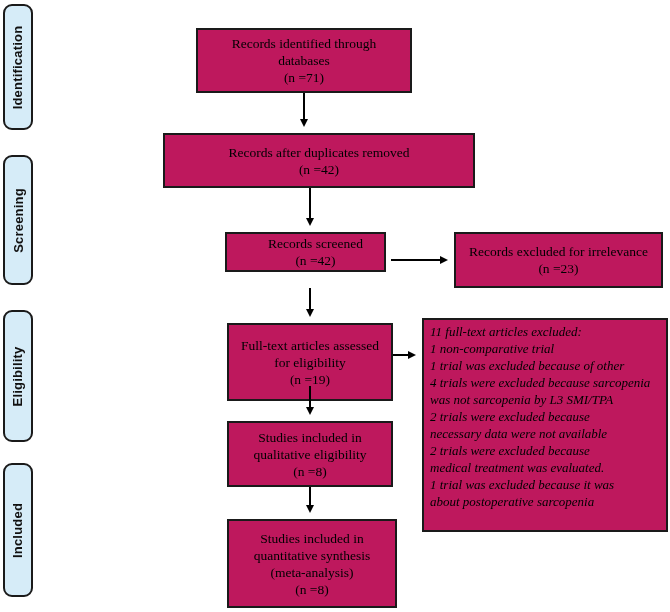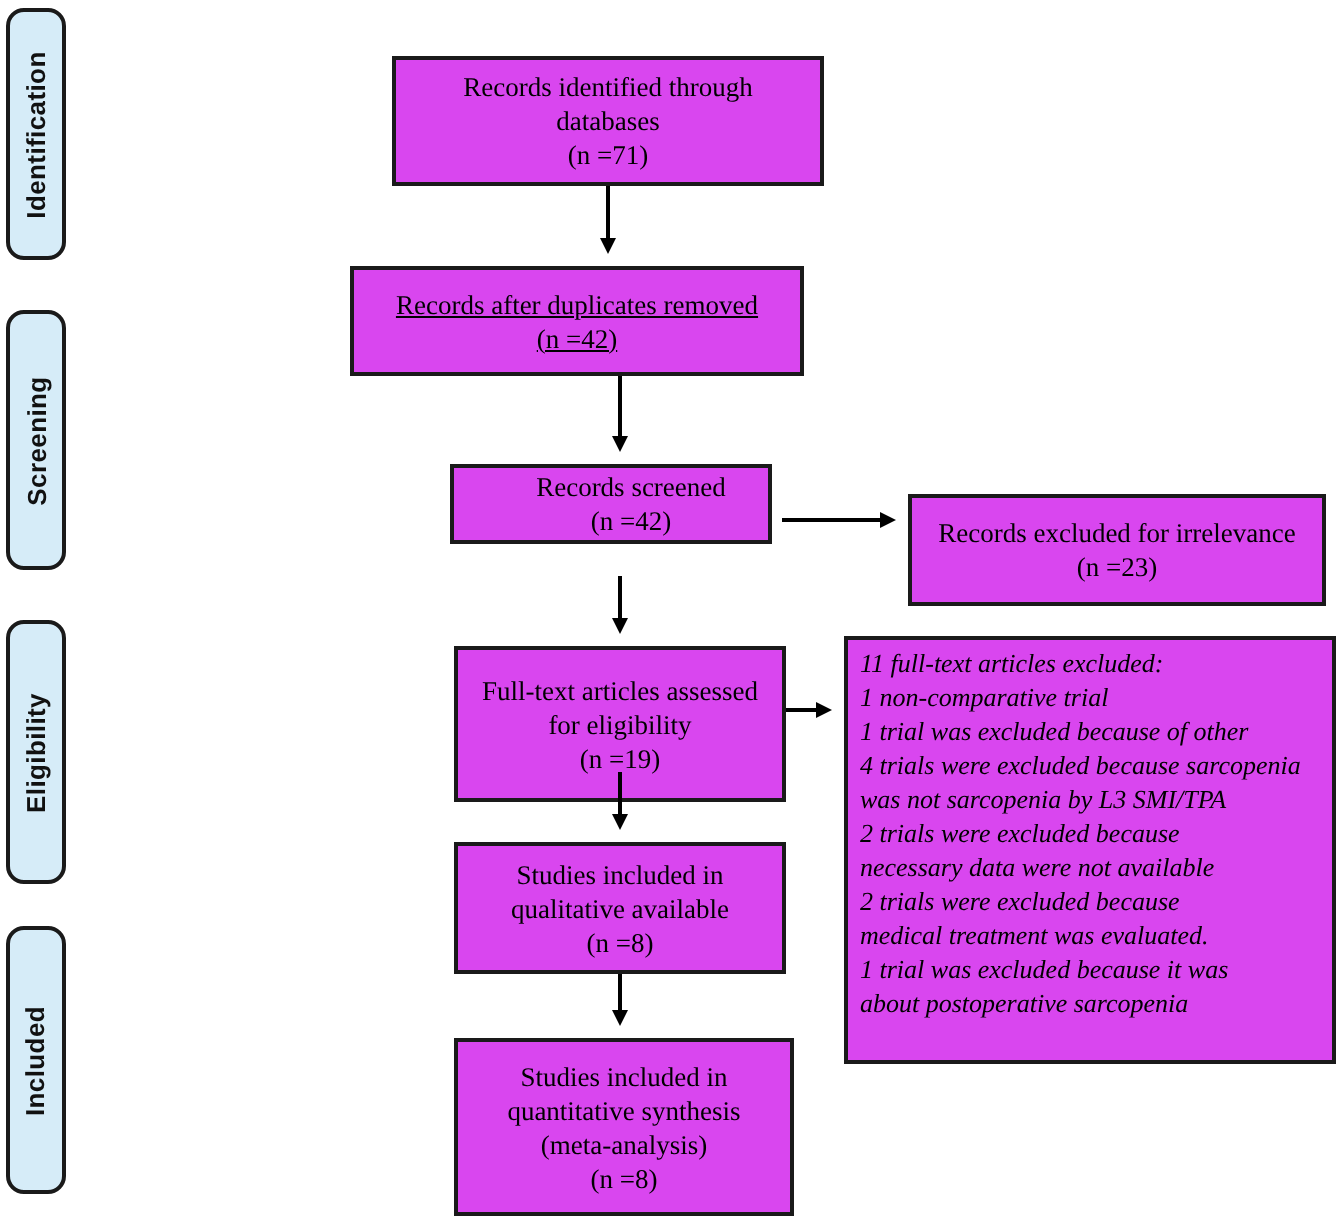--- a/index.html
+++ b/index.html
@@ -33,21 +33,21 @@
     font-family: "Liberation Sans", sans-serif;
     font-weight: bold;
     font-size: 13px;
     color: #111;
     letter-spacing: .2px;
   }
   
   .fbox {
     position: absolute;
     box-sizing: border-box;
-    background: #d946ef;
+    background: #be185d;
     border: 2px solid var(--border);
     display: flex;
     flex-direction: column;
     align-items: center;
     justify-content: center;
     text-align: center;
     font-size: 13.5px;
     line-height: 17px;
     color: #000;
     padding: 2px 4px;
@@ -87,31 +87,31 @@
   <div class="stage" style="left:3px; top:463px; width:30px; height:134px;">
     <span>Included</span>
   </div>
 
   <div class="fbox" style="left:196px; top:28px; width:216px; height:65px;">
       <div>Records identified through</div>
       <div>databases</div>
       <div>(n =71)</div>
     </div>
 
-  <div class="fbox" style="left:175px; top:133px; width:227px; height:55px;text-decoration:underline;">
+  <div class="fbox" style="left:163px; top:133px; width:312px; height:55px;">
       <div>Records after duplicates removed</div>
       <div>(n =42)</div>
     </div>
 
   <div class="fbox" style="left:225px; top:232px; width:161px; height:40px;padding-left:24px;">
       <div>Records screened</div>
       <div>(n =42)</div>
     </div>
 
-  <div class="fbox" style="left:454px; top:232px; width:209px; height:56px;margin-top:15px;">
+  <div class="fbox" style="left:454px; top:232px; width:209px; height:56px;">
       <div>Records excluded for irrelevance</div>
       <div>(n =23)</div>
     </div>
 
   <div class="fbox" style="left:227px; top:323px; width:166px; height:78px;">
       <div>Full-text articles assessed</div>
       <div>for eligibility</div>
       <div>(n =19)</div>
     </div>
 
@@ -124,21 +124,21 @@
       <div>2 trials were excluded because</div>
       <div>necessary data were not available</div>
       <div>2 trials were excluded because</div>
       <div>medical treatment was evaluated.</div>
       <div>1 trial was excluded because it was</div>
       <div>about postoperative sarcopenia</div>
     </div>
 
   <div class="fbox" style="left:227px; top:421px; width:166px; height:66px;">
       <div>Studies included in</div>
-      <div>qualitative available</div>
+      <div>qualitative eligibility</div>
       <div>(n =8)</div>
     </div>
 
   <div class="fbox" style="left:227px; top:519px; width:170px; height:89px;">
       <div>Studies included in</div>
       <div>quantitative synthesis</div>
       <div>(meta-analysis)</div>
       <div>(n =8)</div>
     </div>
 

